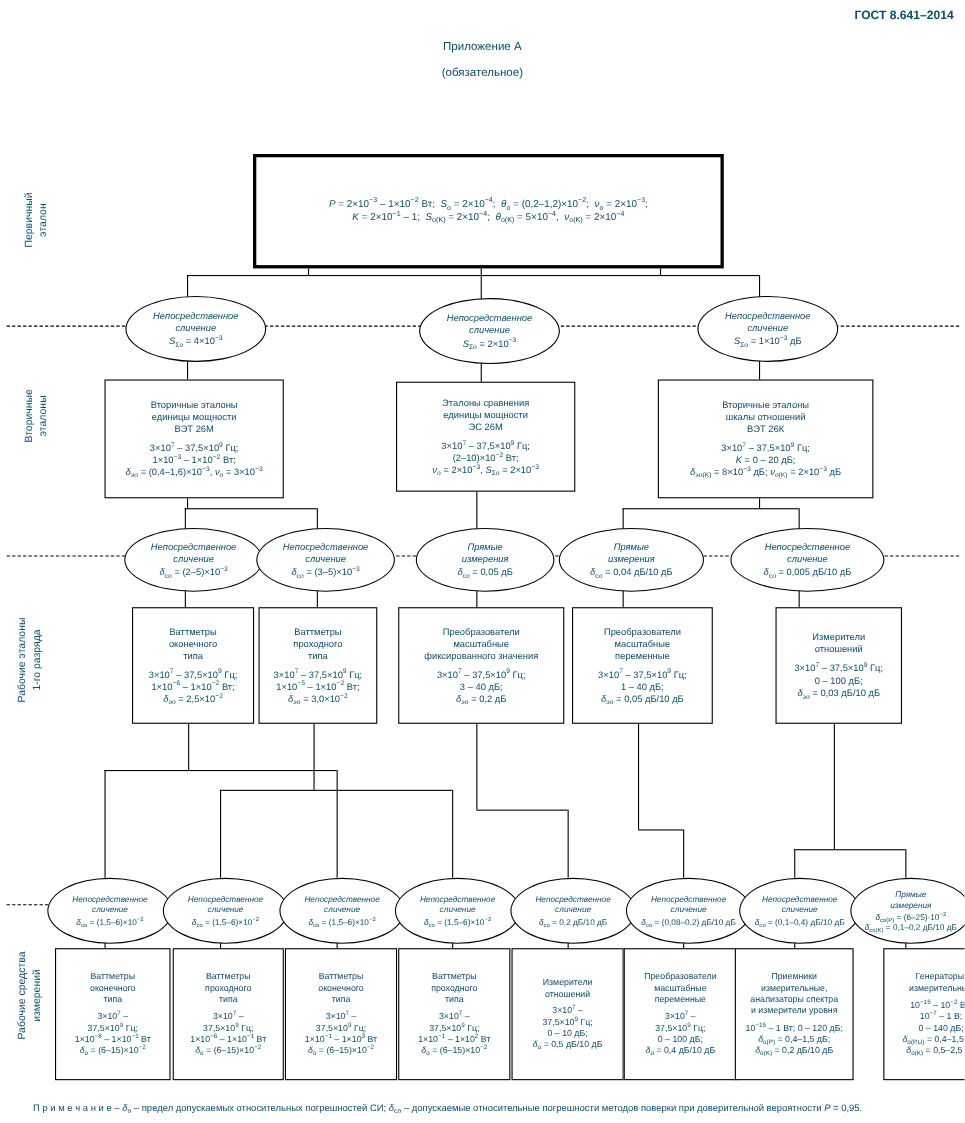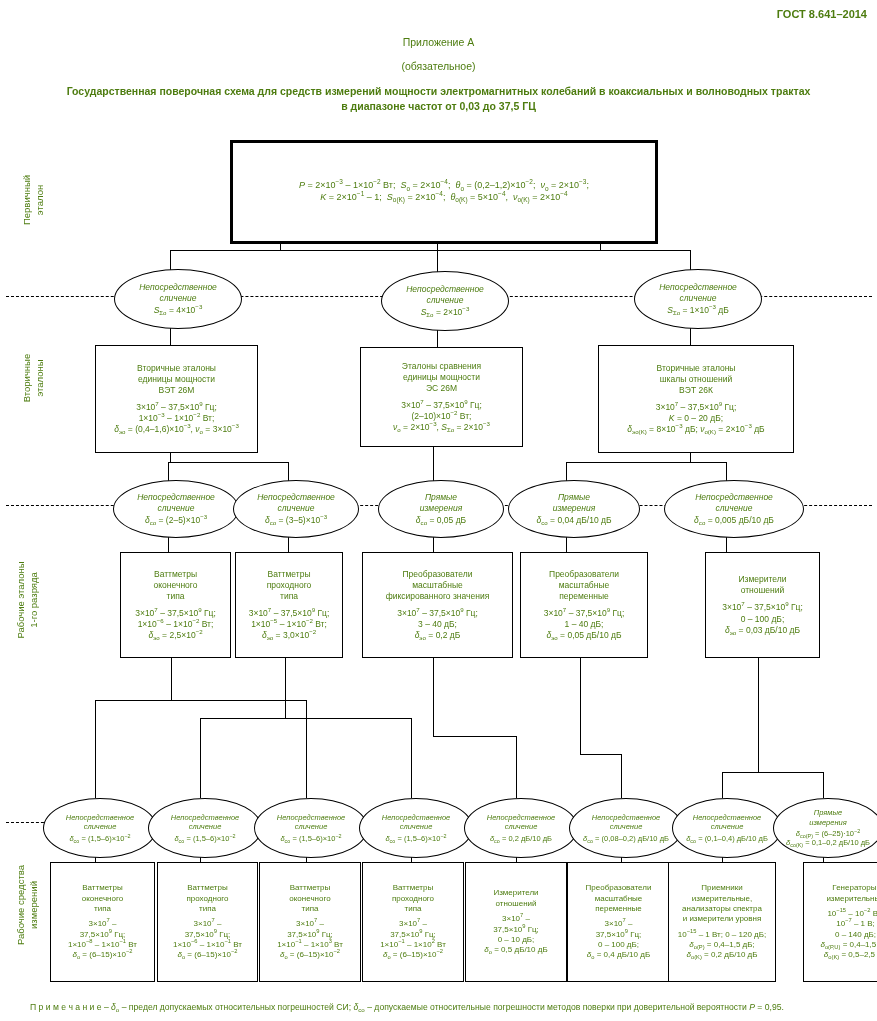--- a/index.html
+++ b/index.html
@@ -1,16 +1,16 @@
 <!DOCTYPE html>
 <html lang="ru"><head>
 <meta charset="utf-8">
 <style>
   html,body{margin:0;padding:0;background:#fff;}
-  #canvas{position:relative;width:877px;height:1021px;background:#fff;color:#4d7c0f;
+  #canvas{position:relative;width:877px;height:1021px;background:#fff;color:#0c4a6e;
           font-family:"Liberation Sans",sans-serif;overflow:hidden;}
   .hdr-doc{position:absolute;top:8px;right:10px;font-size:11px;font-weight:bold;}
   .hdr-center{position:absolute;left:0;width:100%;text-align:center;font-size:10.5px;}
   .scheme-title{font-weight:bold;line-height:1.45;}
   .tier-label{position:absolute;font-size:9.5px;line-height:1.35;text-align:center;transform:rotate(-90deg);}
   .dashline{position:absolute;height:0;border-top:1px dashed #000;z-index:1;}
   .hline{position:absolute;height:1px;background:#000;z-index:2;}
   .vline{position:absolute;width:1px;background:#000;z-index:2;}
   .box{position:absolute;background:#fff;border:1px solid #000;display:flex;flex-direction:column;
        justify-content:center;align-items:center;text-align:center;font-size:8.5px;line-height:1.3;
@@ -32,21 +32,20 @@
   .note{position:absolute;font-size:8.6px;line-height:1.3;}
 </style>
 </head>
 <body>
 
 <div id="canvas">
 
   <div class="hdr-doc">ГОСТ 8.641–2014</div>
   <div class="hdr-center" style="top:36px;">Приложение А</div>
   <div class="hdr-center" style="top:60px;">(обязательное)</div>
-  <div class="hdr-center scheme-title" style="top:84px;">Государственная поверочная схема для средств измерений мощности электромагнитных колебаний в коаксиальных и волноводных трактах<br>в диапазоне частот от 0,03 до 37,5 ГЦ</div>
 
   <div class="tier-label" style="left:-17px;top:193px;width:90px;height:14px;">Первичный<br>эталон</div>
   <div class="tier-label" style="left:-22px;top:371px;width:100px;height:14px;">Вторичные<br>эталоны</div>
   <div class="tier-label" style="left:-17px;top:587px;width:90px;height:26px;">Рабочие эталоны<br>1-го разряда</div>
   <div class="tier-label" style="left:-19px;top:892px;width:94px;height:26px;">Рабочие средства<br>измерений</div>
 
   <div class="dashline" style="left:6px;top:296px;width:866px;"></div>
   <div class="dashline" style="left:6px;top:505px;width:866px;"></div>
   <div class="dashline" style="left:6px;top:822px;width:866px;"></div>
 

